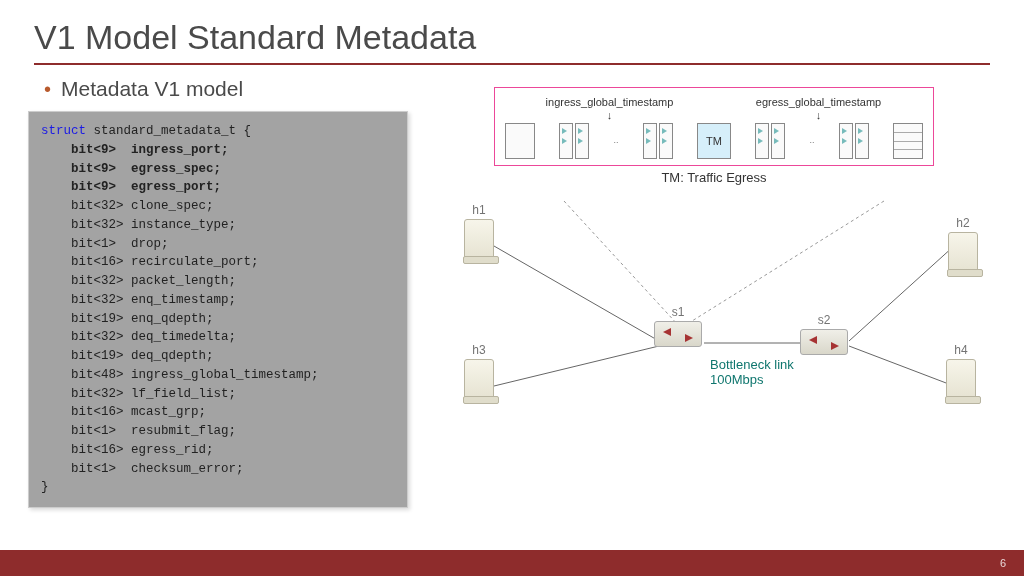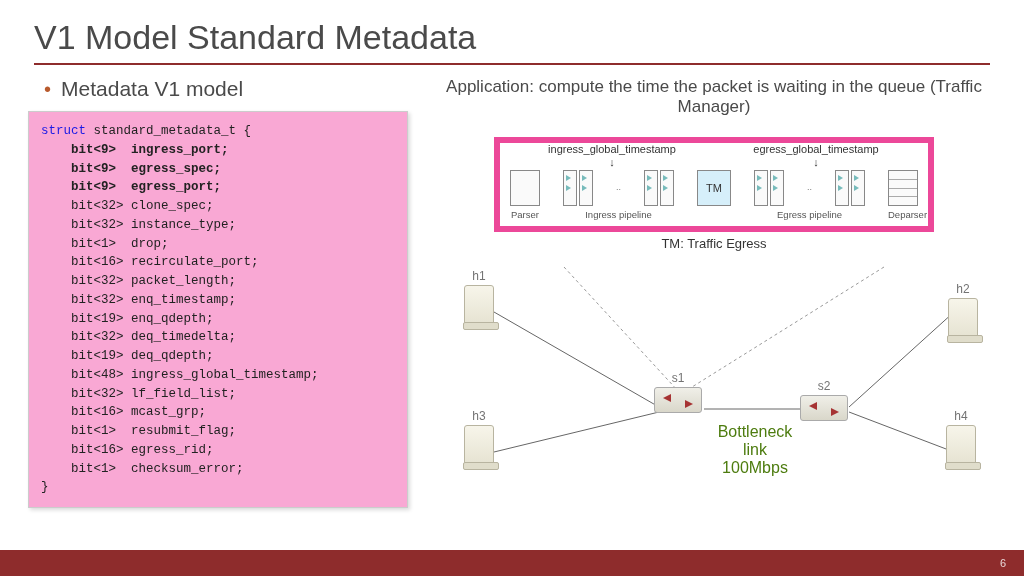--- a/index.html
+++ b/index.html
@@ -6,25 +6,25 @@
   html, body { width: 1024px; height: 576px; font-family: Arial, sans-serif; background: #fff; color: #333; }
   .slide { position: relative; width: 1024px; height: 576px; }
   .title { font-size: 34px; font-weight: 400; color: #4a4a4a; padding: 18px 34px 6px; }
   .title-rule { margin: 0 34px; border: none; border-top: 2px solid #8e2c2c; }
   .content { display: flex; padding: 12px 28px 0; gap: 24px; }
   .left { width: 380px; }
   .right { flex: 1; position: relative; }
   .bullet { display: flex; align-items: baseline; gap: 10px; margin: 0 0 10px 16px; }
   .bullet .dot { color: #b85a2d; font-size: 20px; line-height: 1; }
   .bullet .txt { font-size: 21px; color: #4a4a4a; }
-  .codebox { background: #f9a8d4; border: 1px solid #ccc; padding: 10px 12px; box-shadow: 2px 2px 4px rgba(0,0,0,0.15); font-family: "Courier New", monospace; font-size: 12.5px; line-height: 1.5; color: #222; white-space: pre; }
+  .codebox { background: #a3a3a3; border: 1px solid #ccc; padding: 10px 12px; box-shadow: 2px 2px 4px rgba(0,0,0,0.15); font-family: "Courier New", monospace; font-size: 12.5px; line-height: 1.5; color: #222; white-space: pre; }
   .codebox .kw { color: #1a1ae6; }
   .codebox .bold { font-weight: bold; margin-top: 40px; }
   .app-text { font-size: 17px; color: #4a4a4a; text-align: center; padding: 0 10px 10px; }
-  .pipeline-box { border: 6px solid #ec4899; margin: 10px auto 0; width: 440px; padding: 0 10px 6px; position: relative; }
+  .pipeline-box { border: 1px solid #ec4899; margin: 10px auto 0; width: 440px; padding: 8px 10px 6px; position: relative; }
   .ts-row { display: flex; justify-content: space-around; font-size: 11px; color: #333; margin-bottom: 2px; }
   .ts-row span { width: 160px; text-align: center; }
   .arrow-row { display: flex; justify-content: space-around; font-size: 11px; line-height: 1; margin-bottom: 2px; }
   .arrow-row span { width: 160px; text-align: center; }
   .stages { display: flex; align-items: center; justify-content: space-between; gap: 4px; }
   .stg { display: flex; flex-direction: column; align-items: center; gap: 3px; font-size: 10px; color: #555; }
   .stg .box { width: 30px; height: 36px; border: 1px solid #888; background: #fafafa; position: relative; }
   .pipegrp { display: flex; gap: 2px; }
   .pipegrp .ma { width: 14px; height: 36px; border: 1px solid #888; background: #fafafa; position: relative; }
   .pipegrp .ma::before, .pipegrp .ma::after { content: ""; position: absolute; left: 2px; width: 0; height: 0; border-left: 5px solid #7bb; border-top: 3px solid transparent; border-bottom: 3px solid transparent; }
@@ -44,21 +44,21 @@
   .tm-caption { font-size: 13px; color: #333; text-align: center; margin-top: 4px; }
   .topo { position: relative; height: 230px; margin-top: 6px; }
   .host, .switch { position: absolute; display: flex; flex-direction: column; align-items: center; font-size: 12px; color: #737373; }
   .host .srv { width: 30px; height: 40px; background: linear-gradient(#f7f5ea,#e6e3d2); border: 1px solid #b8b4a0; border-radius: 3px; position: relative; }
   .host .srv::after { content:""; position:absolute; bottom:-6px; left:-2px; width:34px; height:6px; background:#e0ddcb; border:1px solid #b8b4a0; border-radius:2px; }
   .switch .sw { width: 48px; height: 26px; background: linear-gradient(#f0efe8,#d9d7ca); border:1px solid #aaa; border-radius:3px; position:relative; }
   .switch .sw::before, .switch .sw::after { content:""; position:absolute; top:6px; width:0;height:0; border-top:4px solid transparent; border-bottom:4px solid transparent; }
   .switch .sw::before { left:8px; border-right:8px solid #a63333; }
   .switch .sw::after { right:8px; border-left:8px solid #a63333; top:12px; }
   .lbl-above { position: absolute; top: -16px; width: 100%; text-align: center; }
-  .link-label { position: absolute; font-size: 16px; color: #4d7c0f; text-align: center; }
+  .link-label { position: absolute; font-size: 13px; color: #0f766e; }
   .footer { position: absolute; bottom: 0; left: 0; width: 100%; height: 26px; background: #8e2c2c; color: #e8d8d8; font-size: 11px; display: flex; align-items: center; justify-content: flex-end; padding-right: 18px; }
   svg.topo-lines { position:absolute; top:0; left:0; width:100%; height:100%; }
 </style>
 </head>
 <body>
 
 <div class="slide">
   <div class="title">V1 Model Standard Metadata</div>
   <hr class="title-rule">
 
@@ -84,21 +84,20 @@
     bit&lt;48&gt; ingress_global_timestamp;
     bit&lt;32&gt; lf_field_list;
     bit&lt;16&gt; mcast_grp;
     bit&lt;1&gt;  resubmit_flag;
     bit&lt;16&gt; egress_rid;
     bit&lt;1&gt;  checksum_error;
 }</div>
     </div>
 
     <div class="right">
-      <div class="app-text">Application: compute the time the packet is waiting in the queue (Traffic Manager)</div>
 
       <div class="pipeline-box">
         <div class="ts-row">
           <span>ingress_global_timestamp</span>
           <span>egress_global_timestamp</span>
         </div>
         <div class="arrow-row">
           <span>↓</span>
           <span>↓</span>
         </div>
@@ -126,27 +125,20 @@
               <div class="ma"></div>
             </div>
           <div class="stg deparser">
               <div class="box">
                 <div></div>
                 <div></div>
                 <div></div>
                 <div></div>
               </div>
             </div>
-        </div>
-        <div class="stage-labels">
-          <span>Parser</span>
-          <span>Ingress pipeline</span>
-          <span></span>
-          <span>Egress pipeline</span>
-          <span>Deparser</span>
         </div>
       </div>
       <div class="tm-caption">TM: Traffic Egress</div>
 
       <div class="topo">
         <svg class="topo-lines" viewBox="0 0 560 230">
           <line x1="60" y1="55" x2="225" y2="150" stroke="#666" stroke-width="1"></line>
           <line x1="60" y1="195" x2="225" y2="155" stroke="#666" stroke-width="1"></line>
           <line x1="270" y1="152" x2="370" y2="152" stroke="#666" stroke-width="1"></line>
           <line x1="415" y1="150" x2="520" y2="55" stroke="#666" stroke-width="1"></line>

